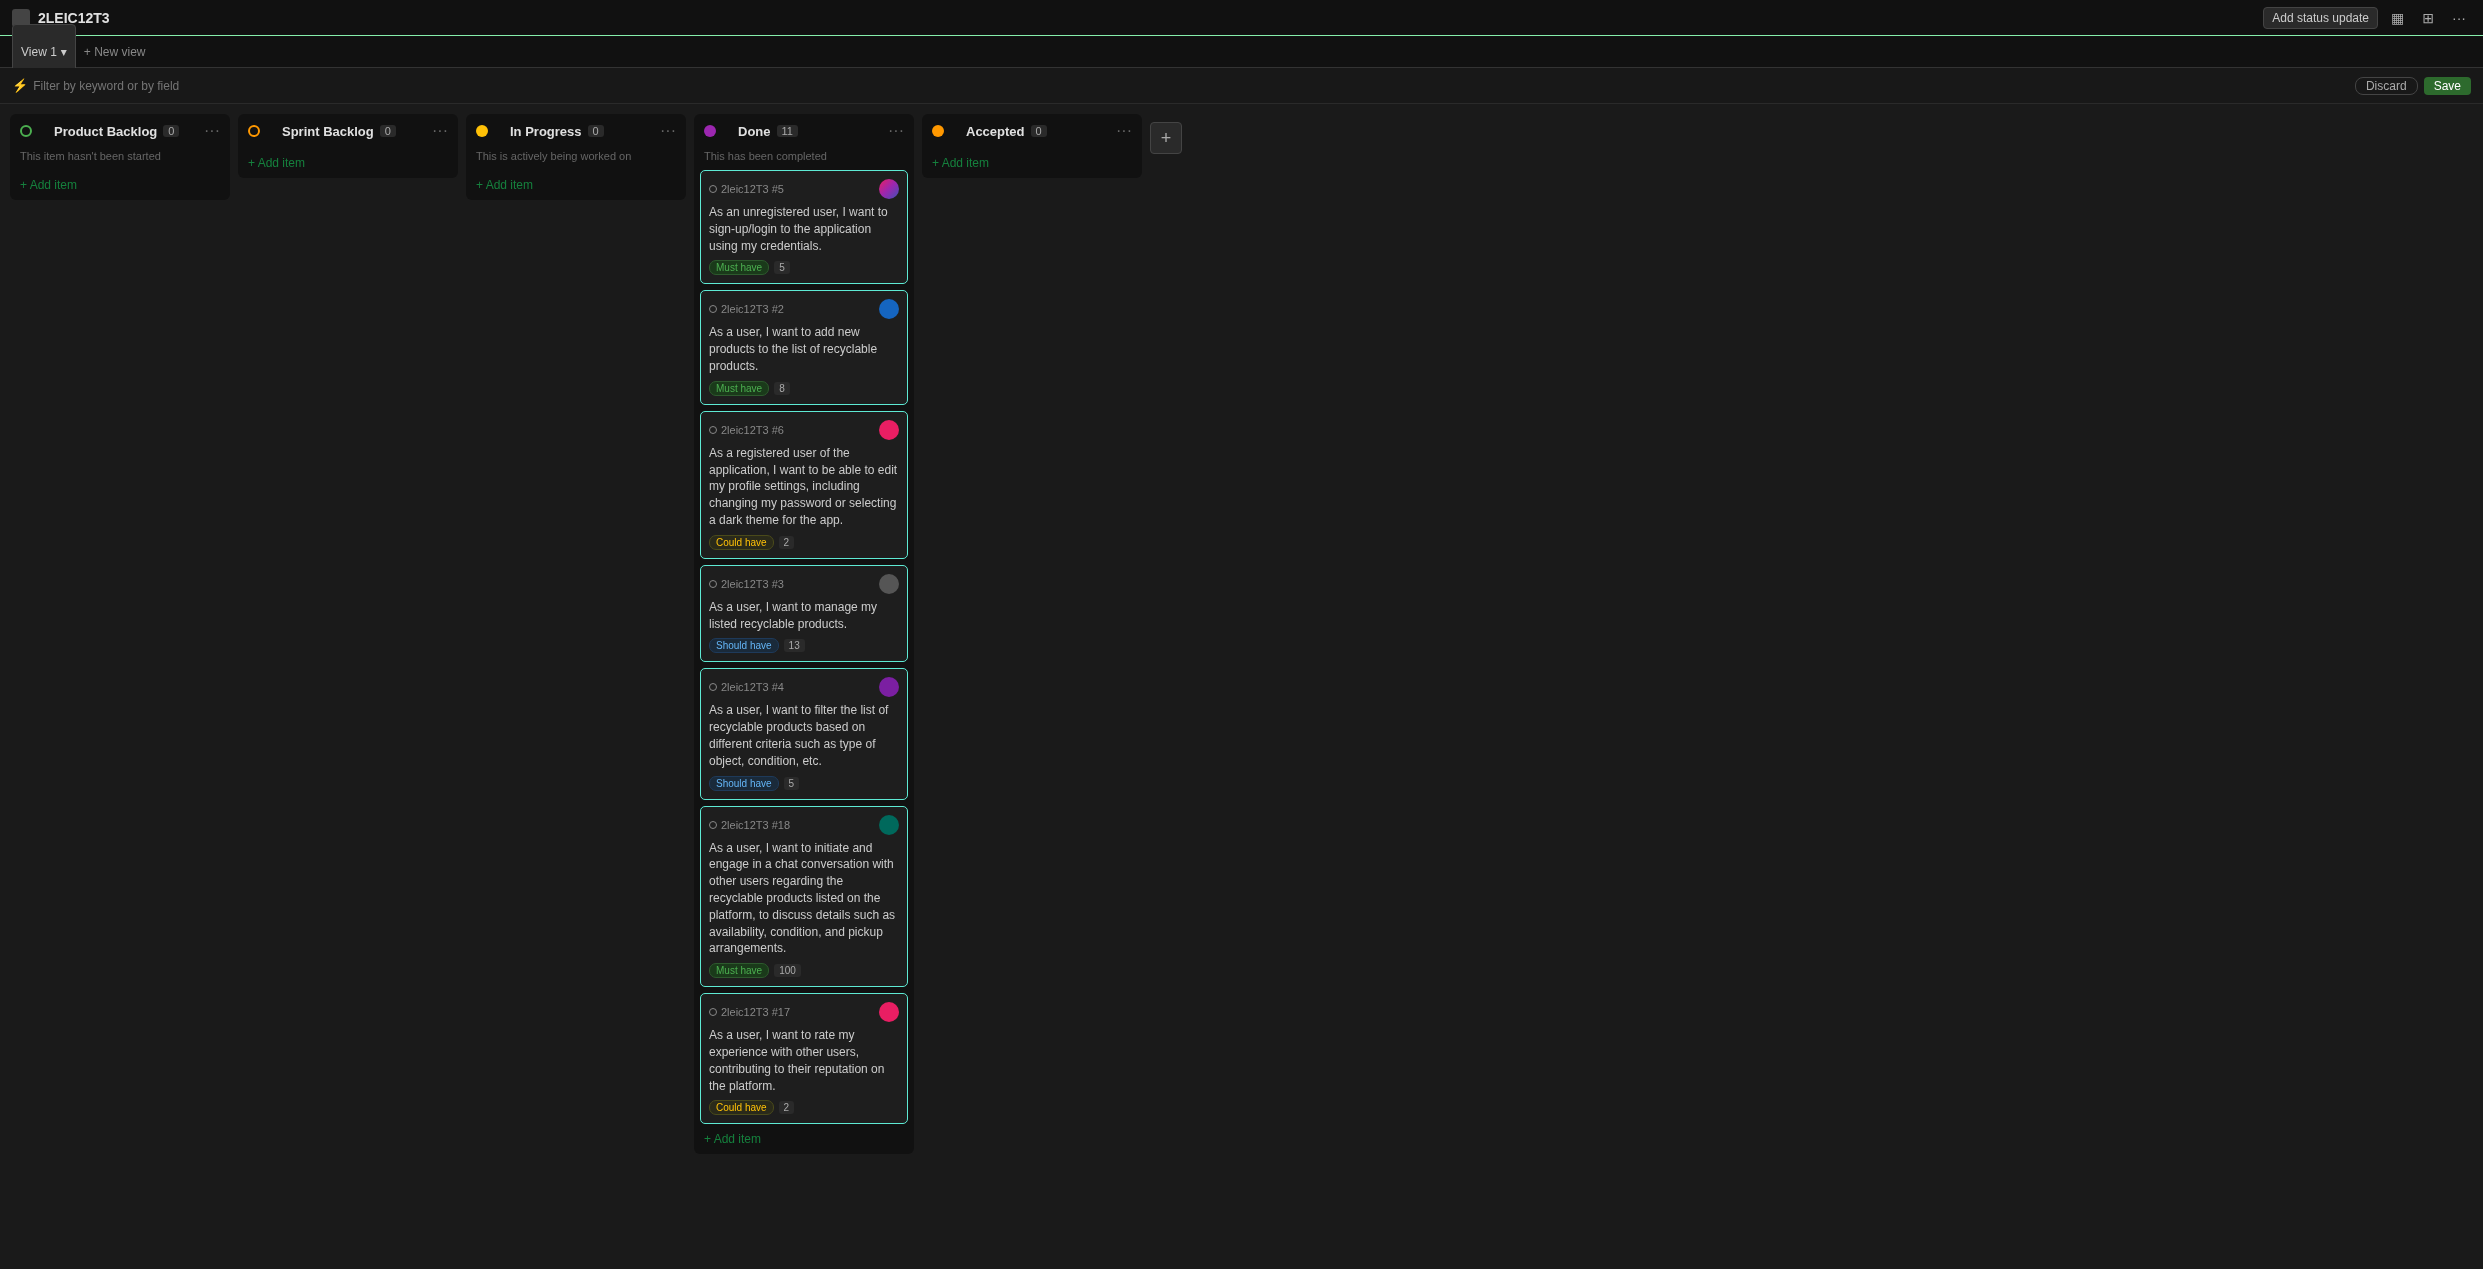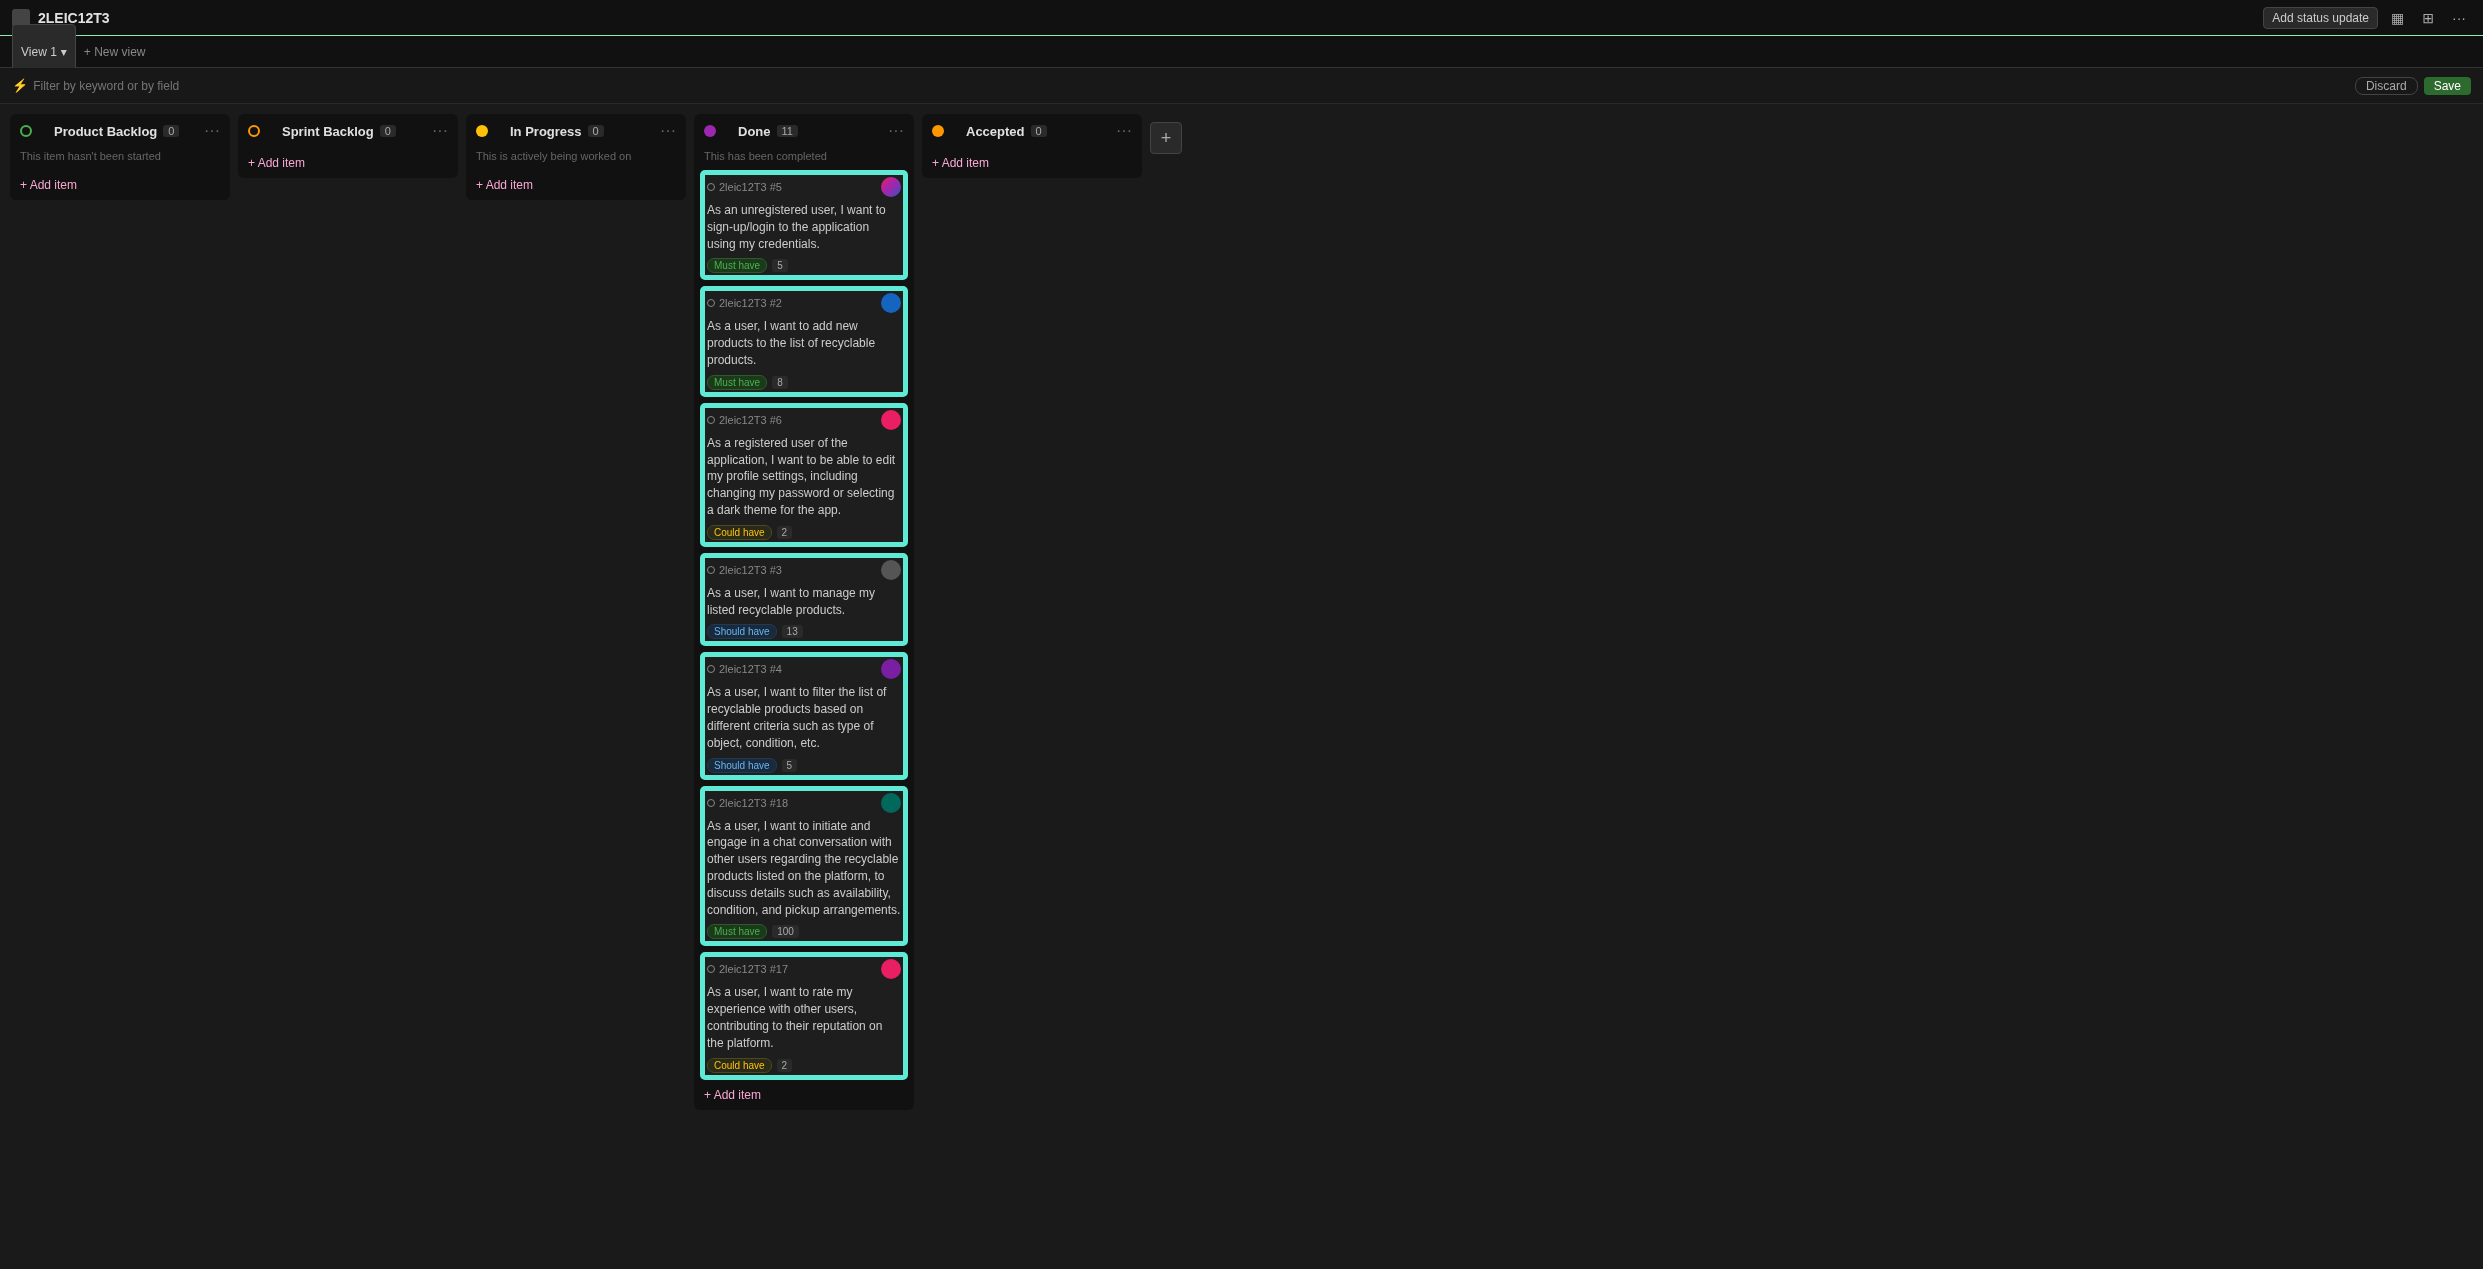--- a/index.html
+++ b/index.html
@@ -210,22 +210,22 @@
       flex-direction: column;
       gap: 6px;
     }
     .cards-container::-webkit-scrollbar { width: 4px; }
     .cards-container::-webkit-scrollbar-track { background: #1a1a1a; }
     .cards-container::-webkit-scrollbar-thumb { background: #444; border-radius: 2px; }
 
     .card {
       background: #1e1e1e;
       border-radius: 5px;
-      padding: 2px;
-      border: 5px solid #5eead4;
+      padding: 8px;
+      border: 1px solid #5eead4;
     }
     .card-header {
       display: flex;
       align-items: center;
       justify-content: space-between;
       margin-bottom: 5px;
     }
     .card-id {
       display: flex;
       align-items: center;
@@ -284,21 +284,21 @@
       background: #2a2a2a;
       color: #aaa;
       border-radius: 3px;
       padding: 1px 5px;
       font-size: 10px;
     }
 
     
     .add-item {
       padding: 8px 10px;
-      color: #f9a8d4;
+      color: #15803d;
       font-size: 12px;
       cursor: pointer;
       display: flex;
       align-items: center;
       gap: 4px;
     }
 
     
     .add-column-btn {
       width: 32px; height: 32px;

